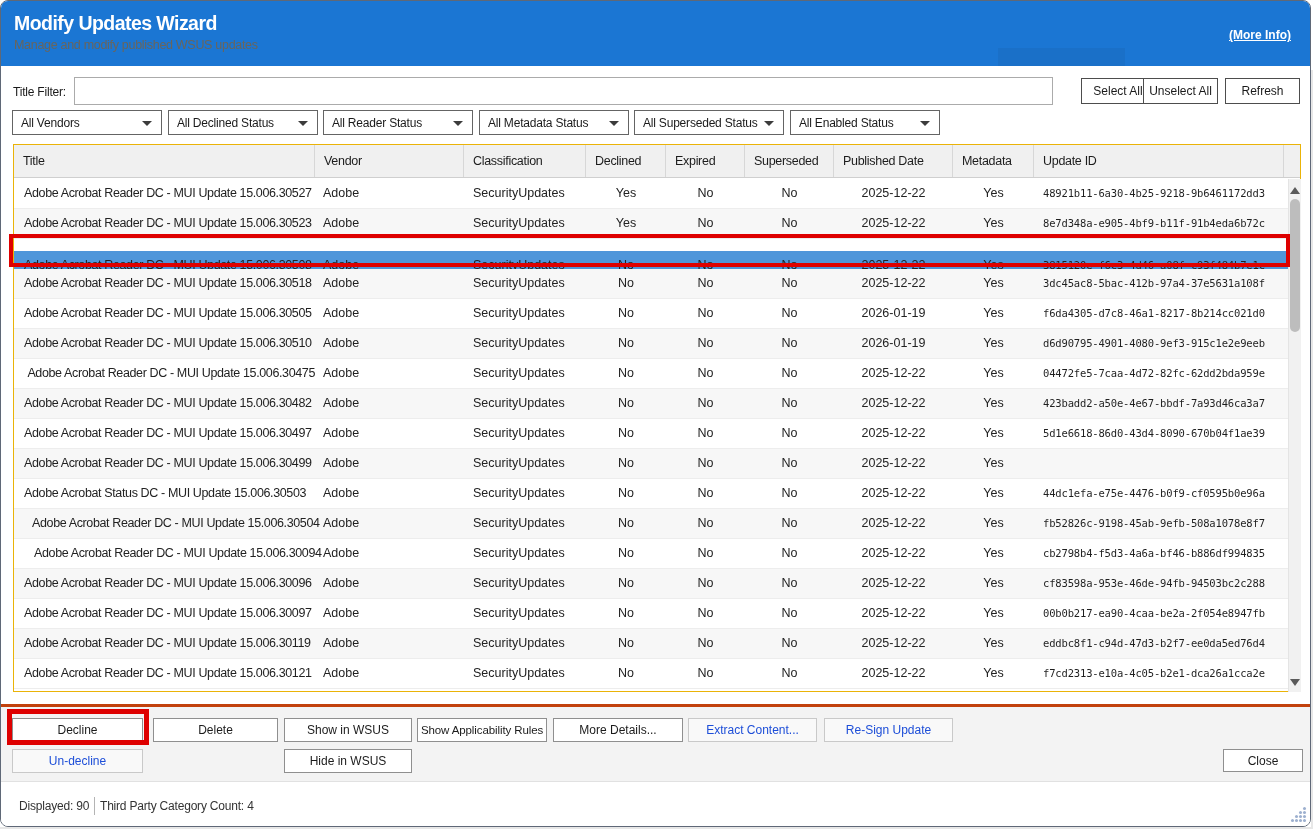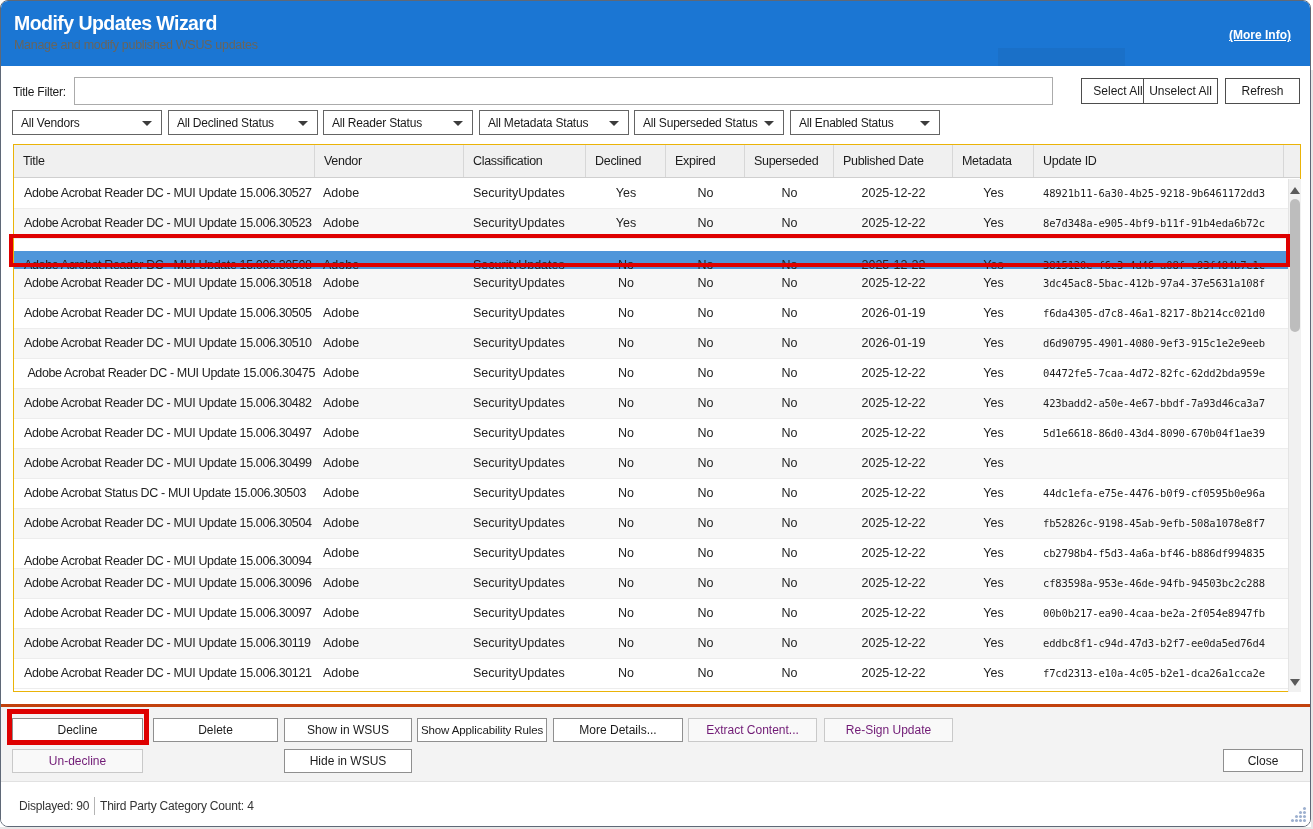--- a/index.html
+++ b/index.html
@@ -76,21 +76,21 @@
   .red-box { position:absolute; border:4px solid #de0000; background:transparent; pointer-events:none; }
   #red-row { left:8px; top:233px; width:1281px; height:33px; }
   #red-decline { left:6px; top:708px; width:142px; height:36px; border-width:5px; }
 
   
   #bottom-panel { position:absolute; left:0; top:703px; width:1311px; height:78px;
     background:#f3f3f3; border-top:3px solid #c2410c; border-bottom:1px solid #e1e1e1; }
   .act-btn { position:absolute; background:#ffffff; border:1px solid #8f8f8f;
     font-size:12px; color:#1b1b1b; white-space:nowrap; font-family:"Liberation Sans", sans-serif;
     display:flex; align-items:center; justify-content:center; cursor:pointer; }
-  .act-btn.disabled { background:#f9f9f9; border-color:#c9c9c9; color:#701a75; cursor:default; }
+  .act-btn.disabled { background:#f9f9f9; border-color:#c9c9c9; color:#1d4ed8; cursor:default; }
   #btn-decline        { left:11px;  top:11px; width:131px; height:24px; }
   #btn-delete         { left:152px; top:11px; width:125px; height:24px; }
   #btn-show-wsus      { left:283px; top:11px; width:128px; height:24px; }
   #btn-show-rules     { left:416px; top:11px; width:130px; height:24px; font-size:11.5px; letter-spacing:-0.1px; }
   #btn-more-details   { left:552px; top:11px; width:130px; height:24px; }
   #btn-extract        { left:687px; top:11px; width:129px; height:24px; }
   #btn-resign         { left:823px; top:11px; width:129px; height:24px; }
   #btn-undecline      { left:11px;  top:42px; width:131px; height:24px; }
   #btn-hide-wsus      { left:283px; top:42px; width:128px; height:24px; }
   #btn-close          { left:1222px; top:42px; width:80px; height:23px; }
@@ -279,32 +279,32 @@
             <div class="cell" style="left: 301px; width: 149px; padding-left: 8px;">Adobe</div>
             <div class="cell" style="left: 450px; width: 122px; padding-left: 9px;">SecurityUpdates</div>
             <div class="cell center" style="left: 572px; width: 80px;">No</div>
             <div class="cell center" style="left: 652px; width: 79px;">No</div>
             <div class="cell center" style="left: 731px; width: 89px;">No</div>
             <div class="cell center" style="left: 820px; width: 119px;">2025-12-22</div>
             <div class="cell center" style="left: 939px; width: 81px;">Yes</div>
             <div class="cell mono" style="left: 1020px; width: 250px; padding-left: 9px;">44dc1efa-e75e-4476-b0f9-cf0595b0e96a</div>
           </div>
           <div class="row alt" style="top: 330px;">
-            <div class="cell" style="left: 0px; width: 301px; padding-left: 10px; letter-spacing: -0.37px;">Adobe Acrobat Reader DC - MUI Update 15.006.30504</div>
+            <div class="cell" style="left: 8px; width: 301px; padding-left: 10px; letter-spacing: -0.37px;">Adobe Acrobat Reader DC - MUI Update 15.006.30504</div>
             <div class="cell" style="left: 301px; width: 149px; padding-left: 8px;">Adobe</div>
             <div class="cell" style="left: 450px; width: 122px; padding-left: 9px;">SecurityUpdates</div>
             <div class="cell center" style="left: 572px; width: 80px;">No</div>
             <div class="cell center" style="left: 652px; width: 79px;">No</div>
             <div class="cell center" style="left: 731px; width: 89px;">No</div>
             <div class="cell center" style="left: 820px; width: 119px;">2025-12-22</div>
             <div class="cell center" style="left: 939px; width: 81px;">Yes</div>
             <div class="cell mono" style="left: 1020px; width: 250px; padding-left: 9px;">fb52826c-9198-45ab-9efb-508a1078e8f7</div>
           </div>
           <div class="row" style="top: 360px;">
-            <div class="cell" style="left: 0px; width: 301px; padding-left: 10px; letter-spacing: -0.37px; margin-top: 8px;">Adobe Acrobat Reader DC - MUI Update 15.006.30094</div>
+            <div class="cell" style="left: 10px; width: 301px; padding-left: 10px; letter-spacing: -0.37px;">Adobe Acrobat Reader DC - MUI Update 15.006.30094</div>
             <div class="cell" style="left: 301px; width: 149px; padding-left: 8px;">Adobe</div>
             <div class="cell" style="left: 450px; width: 122px; padding-left: 9px;">SecurityUpdates</div>
             <div class="cell center" style="left: 572px; width: 80px;">No</div>
             <div class="cell center" style="left: 652px; width: 79px;">No</div>
             <div class="cell center" style="left: 731px; width: 89px;">No</div>
             <div class="cell center" style="left: 820px; width: 119px;">2025-12-22</div>
             <div class="cell center" style="left: 939px; width: 81px;">Yes</div>
             <div class="cell mono" style="left: 1020px; width: 250px; padding-left: 9px;">cb2798b4-f5d3-4a6a-bf46-b886df994835</div>
           </div>
           <div class="row alt" style="top: 390px;">

